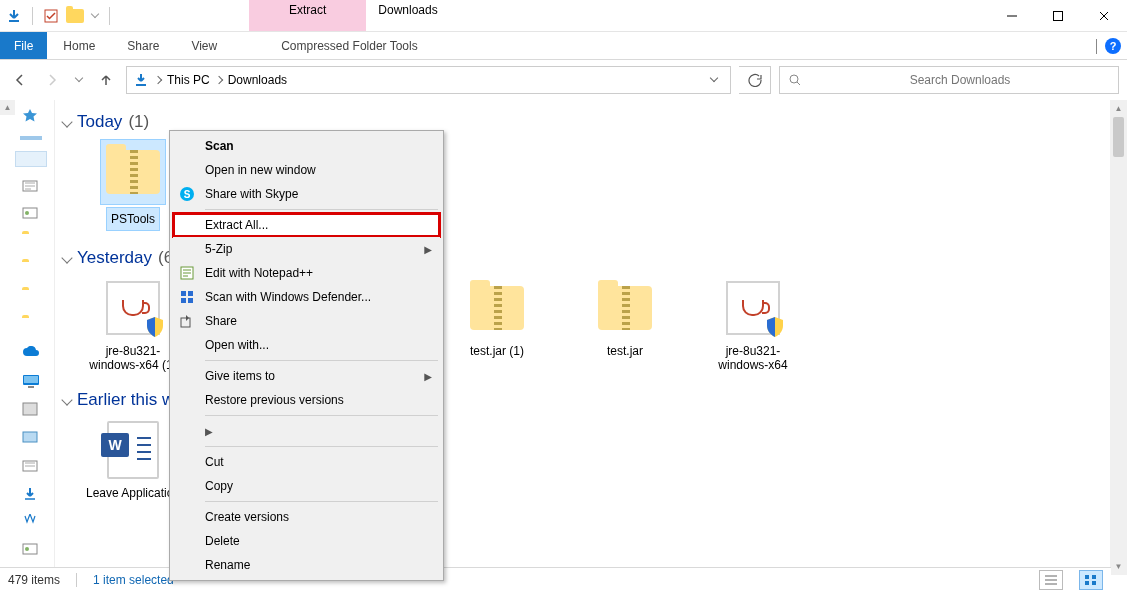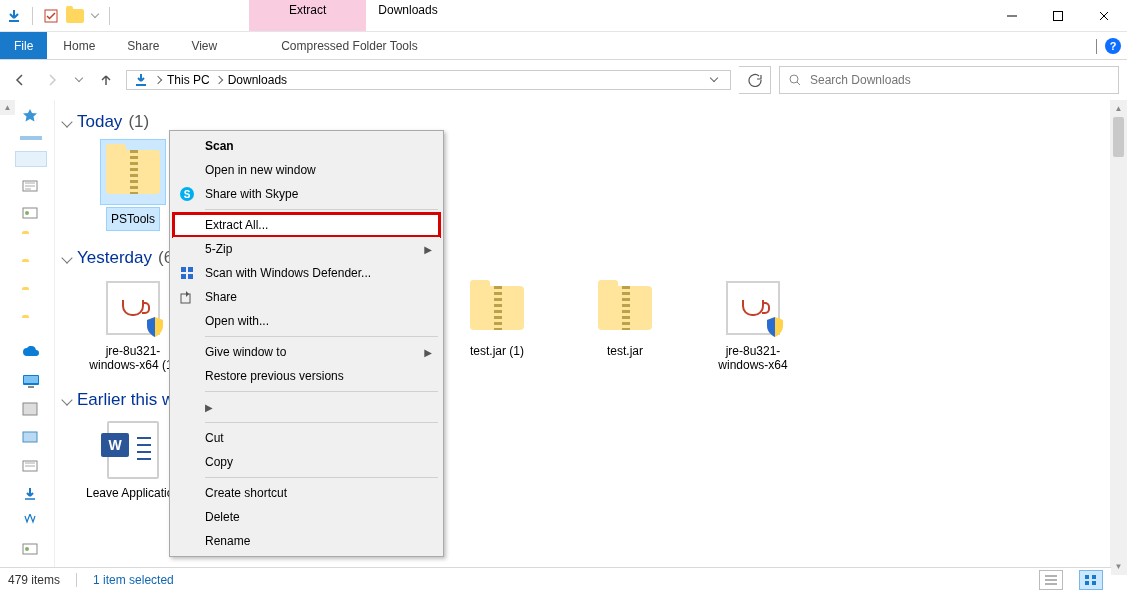--- a/index.html
+++ b/index.html
@@ -23,29 +23,29 @@
     .ribbon-tab { padding: 0 16px; display: flex; align-items: center; color: #444; }
     .ribbon-tool { padding: 0 18px; display: flex; align-items: center; color: #444; margin-left: 30px; }
     .ribbon-spacer { flex: 1; }
     .ribbon-right { display: flex; align-items: center; padding-right: 6px; gap: 8px; }
     .help-circle { width: 16px; height: 16px; border-radius: 50%; background: #0d6eff; color: #fff; display: inline-flex; align-items: center; justify-content: center; font-size: 11px; font-weight: bold; }
 
     
     .navrow { height: 40px; display: flex; align-items: center; padding: 0 8px; gap: 8px; }
     .navbtn { width: 24px; height: 24px; display: inline-flex; align-items: center; justify-content: center; color: #555; }
     .navbtn.disabled { color: #ccc; }
-    .addrbar { flex: 1; height: 20px; border: 1px solid #ccc; display: flex; align-items: center; padding: 0 6px; gap: 6px; min-width: 0; }
+    .addrbar { flex: 1; height: 28px; border: 1px solid #ccc; display: flex; align-items: center; padding: 0 6px; gap: 6px; min-width: 0; }
     .addr-icon { width: 16px; height: 16px; }
     .addr-crumb { display: inline-flex; align-items: center; gap: 4px; }
     .addr-sep { width: 6px; height: 6px; border-right: 1px solid #666; border-bottom: 1px solid #666; transform: rotate(-45deg); }
     .addr-spacer { flex: 1; }
     .addr-drop { width: 20px; display: flex; justify-content: center; color: #666; }
     .refresh { width: 32px; height: 28px; border: 1px solid #ccc; border-left: none; display: flex; align-items: center; justify-content: center; }
     .searchbox { width: 340px; height: 28px; border: 1px solid #ccc; display: flex; align-items: center; padding: 0 8px; gap: 8px; color: #888; }
-    .searchbox input { flex: 1; border: none; outline: none; font-size: 12px; color: #15803d; }
+    .searchbox input { flex: 1; border: none; outline: none; font-size: 12px; color: #15803d; text-align: center; }
 
     
     .main { display: flex; height: 475px; }
     .sidebar { width: 55px; background: #fff; border-right: 1px solid #eee; display: flex; flex-direction: column; align-items: flex-end; padding-top: 8px; gap: 12px; position: relative; }
     .sb-i { width: 20px; height: 16px; margin-right: 12px; }
     .sb-star { color: #3a95d6; }
     .sb-cloud { color: #0c7cd5; }
     .sb-pc { color: #0c7cd5; }
     .side-scroll-top { position: absolute; top: 0; left: 0; width: 15px; height: 15px; background: #f0f0f0; color:#888; display:flex; align-items:center; justify-content:center; font-size:8px;}
 
@@ -389,20 +389,29 @@
       <span class="cm-label">Extract All...</span>
     </div>
   <div class="cm-item">
       <span class="cm-icon"></span>
       <span class="cm-label">5-Zip</span>
       <span class="cm-sub">▶</span>
     </div>
   <div class="cm-item">
       <span class="cm-icon">
         <svg width="14" height="14">
+          <rect x="1" y="1" width="12" height="12" fill="#fff" stroke="#6a9a3a"></rect>
+          <path d="M3 4h8M3 7h8M3 10h5" stroke="#6a9a3a"></path>
+        </svg>
+      </span>
+      <span class="cm-label">Edit with Notepad++</span>
+    </div>
+  <div class="cm-item">
+      <span class="cm-icon">
+        <svg width="14" height="14">
           <rect x="1" y="1" width="5" height="5" fill="#2a6dd2"></rect>
           <rect x="8" y="1" width="5" height="5" fill="#2a6dd2"></rect>
           <rect x="1" y="8" width="5" height="5" fill="#2a6dd2"></rect>
           <rect x="8" y="8" width="5" height="5" fill="#2a6dd2"></rect>
         </svg>
       </span>
       <span class="cm-label">Scan with Windows Defender...</span>
     </div>
   <div class="cm-item">
       <span class="cm-icon">
@@ -413,21 +422,21 @@
       </span>
       <span class="cm-label">Share</span>
     </div>
   <div class="cm-item">
       <span class="cm-icon"></span>
       <span class="cm-label">Open with...</span>
     </div>
   <div class="cm-sep"></div>
   <div class="cm-item">
       <span class="cm-icon"></span>
-      <span class="cm-label">Give window to</span>
+      <span class="cm-label">Give items to</span>
       <span class="cm-sub">▶</span>
     </div>
   <div class="cm-item">
       <span class="cm-icon"></span>
       <span class="cm-label">Restore previous versions</span>
     </div>
   <div class="cm-sep"></div>
   <div class="cm-item">
       <span class="cm-icon"></span>
       <span class="cm-sub">▶</span>
@@ -437,21 +446,21 @@
       <span class="cm-icon"></span>
       <span class="cm-label">Cut</span>
     </div>
   <div class="cm-item">
       <span class="cm-icon"></span>
       <span class="cm-label">Copy</span>
     </div>
   <div class="cm-sep"></div>
   <div class="cm-item">
       <span class="cm-icon"></span>
-      <span class="cm-label">Create shortcut</span>
+      <span class="cm-label">Create versions</span>
     </div>
   <div class="cm-item">
       <span class="cm-icon"></span>
       <span class="cm-label">Delete</span>
     </div>
   <div class="cm-item">
       <span class="cm-icon"></span>
       <span class="cm-label">Rename</span>
     </div>
 

